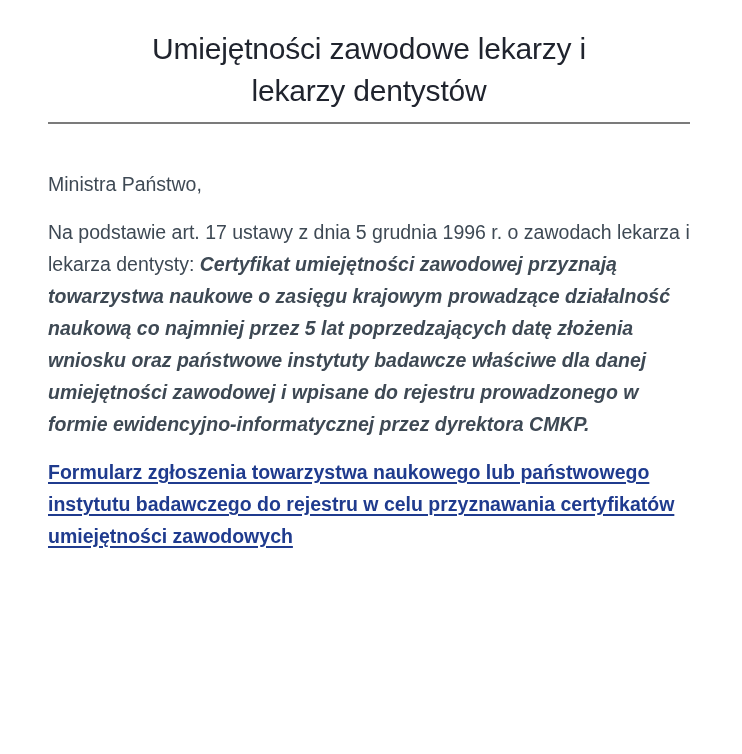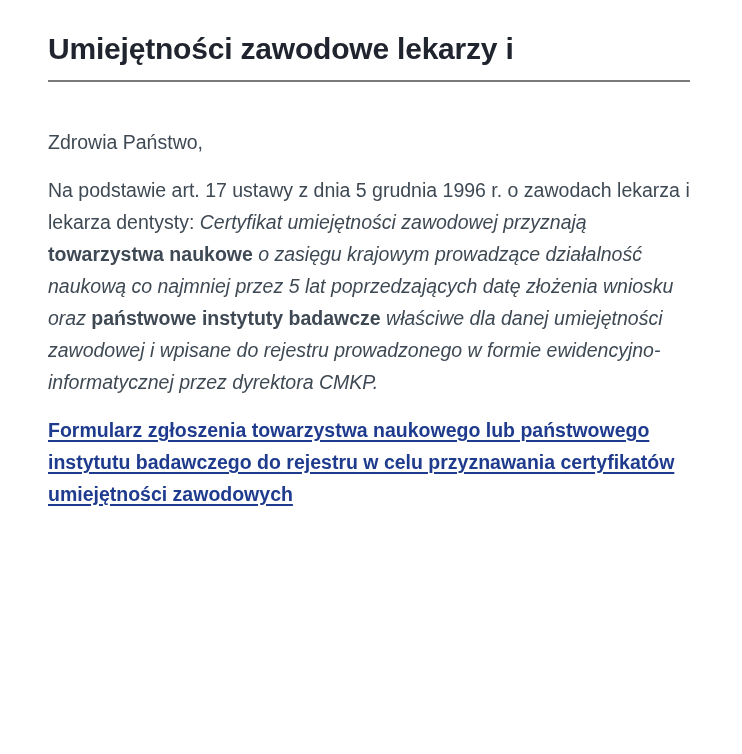--- a/index.html
+++ b/index.html
@@ -25,65 +25,67 @@
     box-sizing:border-box;
     width:742px;
     min-height:754px;
     padding:28px 52px 20px 48px;
     background:var(--background);
   }
   .page-title{
     margin:0 0 10px 0;
     font-size:30px;
     line-height:42px;
-    font-weight:700;
+    font-weight:400;
     color:var(--heading);
     letter-spacing:-0.2px;
+    text-align:center;
   }
   .page-title span{display:block;}
   .title-divider{
     border:none;
     border-top:2px solid var(--rule);
     margin:0 0 44px 0;
     height:0;
   }
   .copy p{
     margin:0 0 16px 0;
     font-size:19.5px;
     line-height:32px;
     color:var(--body);
     font-weight:400;
   }
   .run-normal{font-style:normal;font-weight:400;}
-  .run-italic{font-style:italic;font-weight:400;}
-  .run-bold-italic{font-weight:700;}
+  .run-italic{font-style:italic;font-weight:700;}
+  .run-bold-italic{font-style:italic;font-weight:700;}
   .form-link{
     color:var(--link);
     font-weight:700;
     text-decoration:underline;
     text-decoration-thickness:2px;
     text-underline-offset:3px;
     cursor:pointer;
   }
   .link-paragraph{margin-bottom:0 !important;}
 </style>
 </head>
 <body>
 
 <div class="page">
 
   <h1 class="page-title">
     <span>Umiejętności zawodowe lekarzy i</span>
+    <span>lekarzy dentystów</span>
   </h1>
 
   <hr class="title-divider">
 
   <div class="copy">
 
-    <p>Zdrowia Państwo,</p>
+    <p>Ministra Państwo,</p>
 
 
     <p><span class="run-normal">Na podstawie art. 17 ustawy z dnia 5 grudnia 1996 r. o zawodach lekarza i lekarza dentysty: </span><span class="run-italic">Certyfikat umiejętności zawodowej przyznają </span><span class="run-bold-italic">towarzystwa naukowe</span><span class="run-italic"> o zasięgu krajowym prowadzące działalność naukową co najmniej przez 5 lat poprzedzających datę złożenia wniosku oraz </span><span class="run-bold-italic">państwowe instytuty badawcze</span><span class="run-italic"> właściwe dla danej umiejętności zawodowej i wpisane do rejestru prowadzonego w formie ewidencyjno-informatycznej przez dyrektora CMKP.</span></p>
 
 
     <p class="link-paragraph">
       <a class="form-link">Formularz zgłoszenia towarzystwa naukowego lub państwowego instytutu badawczego do rejestru w celu przyznawania certyfikatów umiejętności zawodowych</a>
     </p>
 
   </div>

